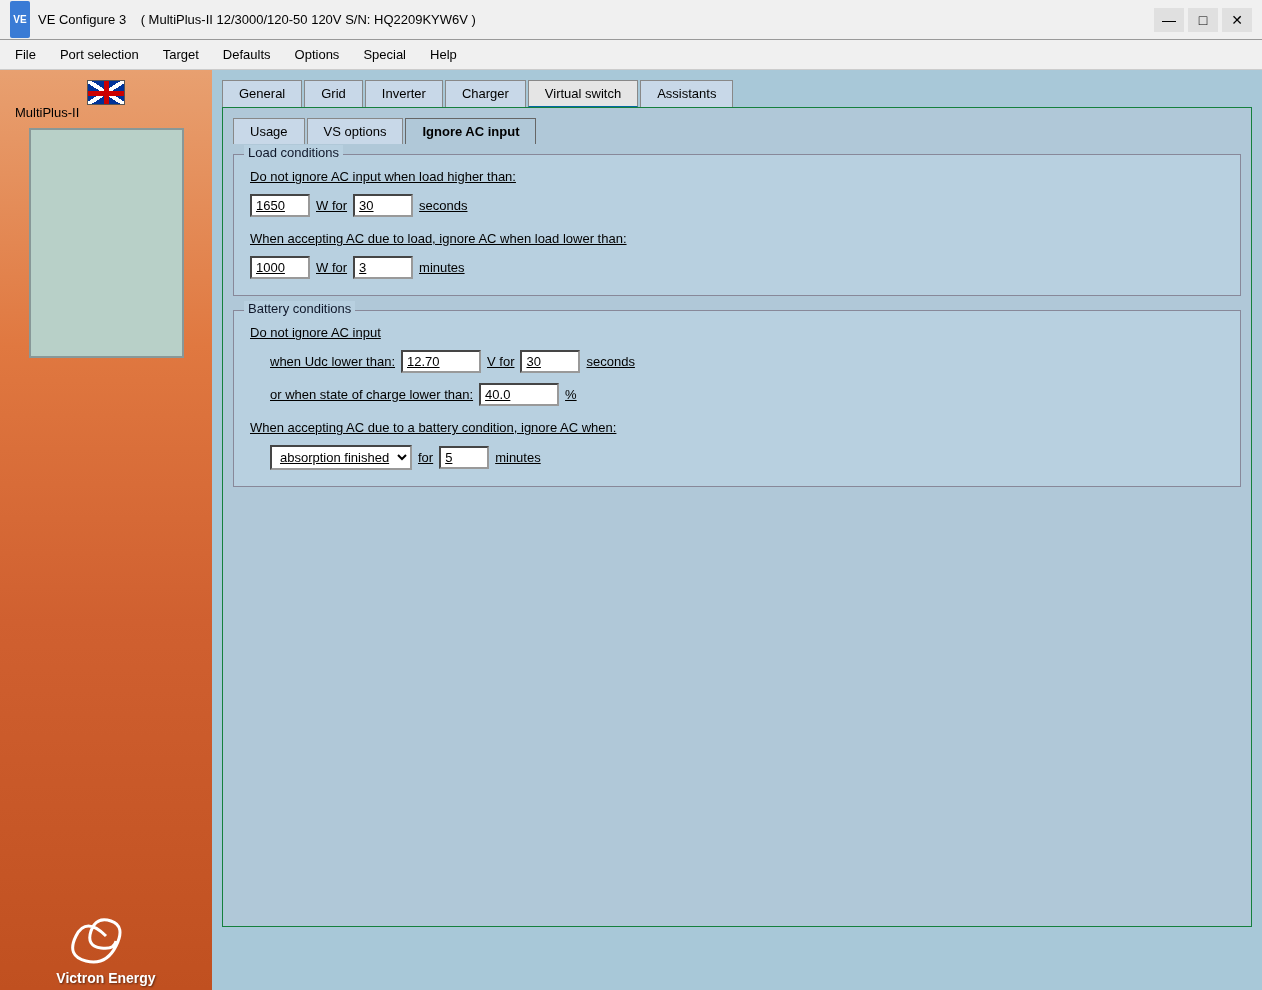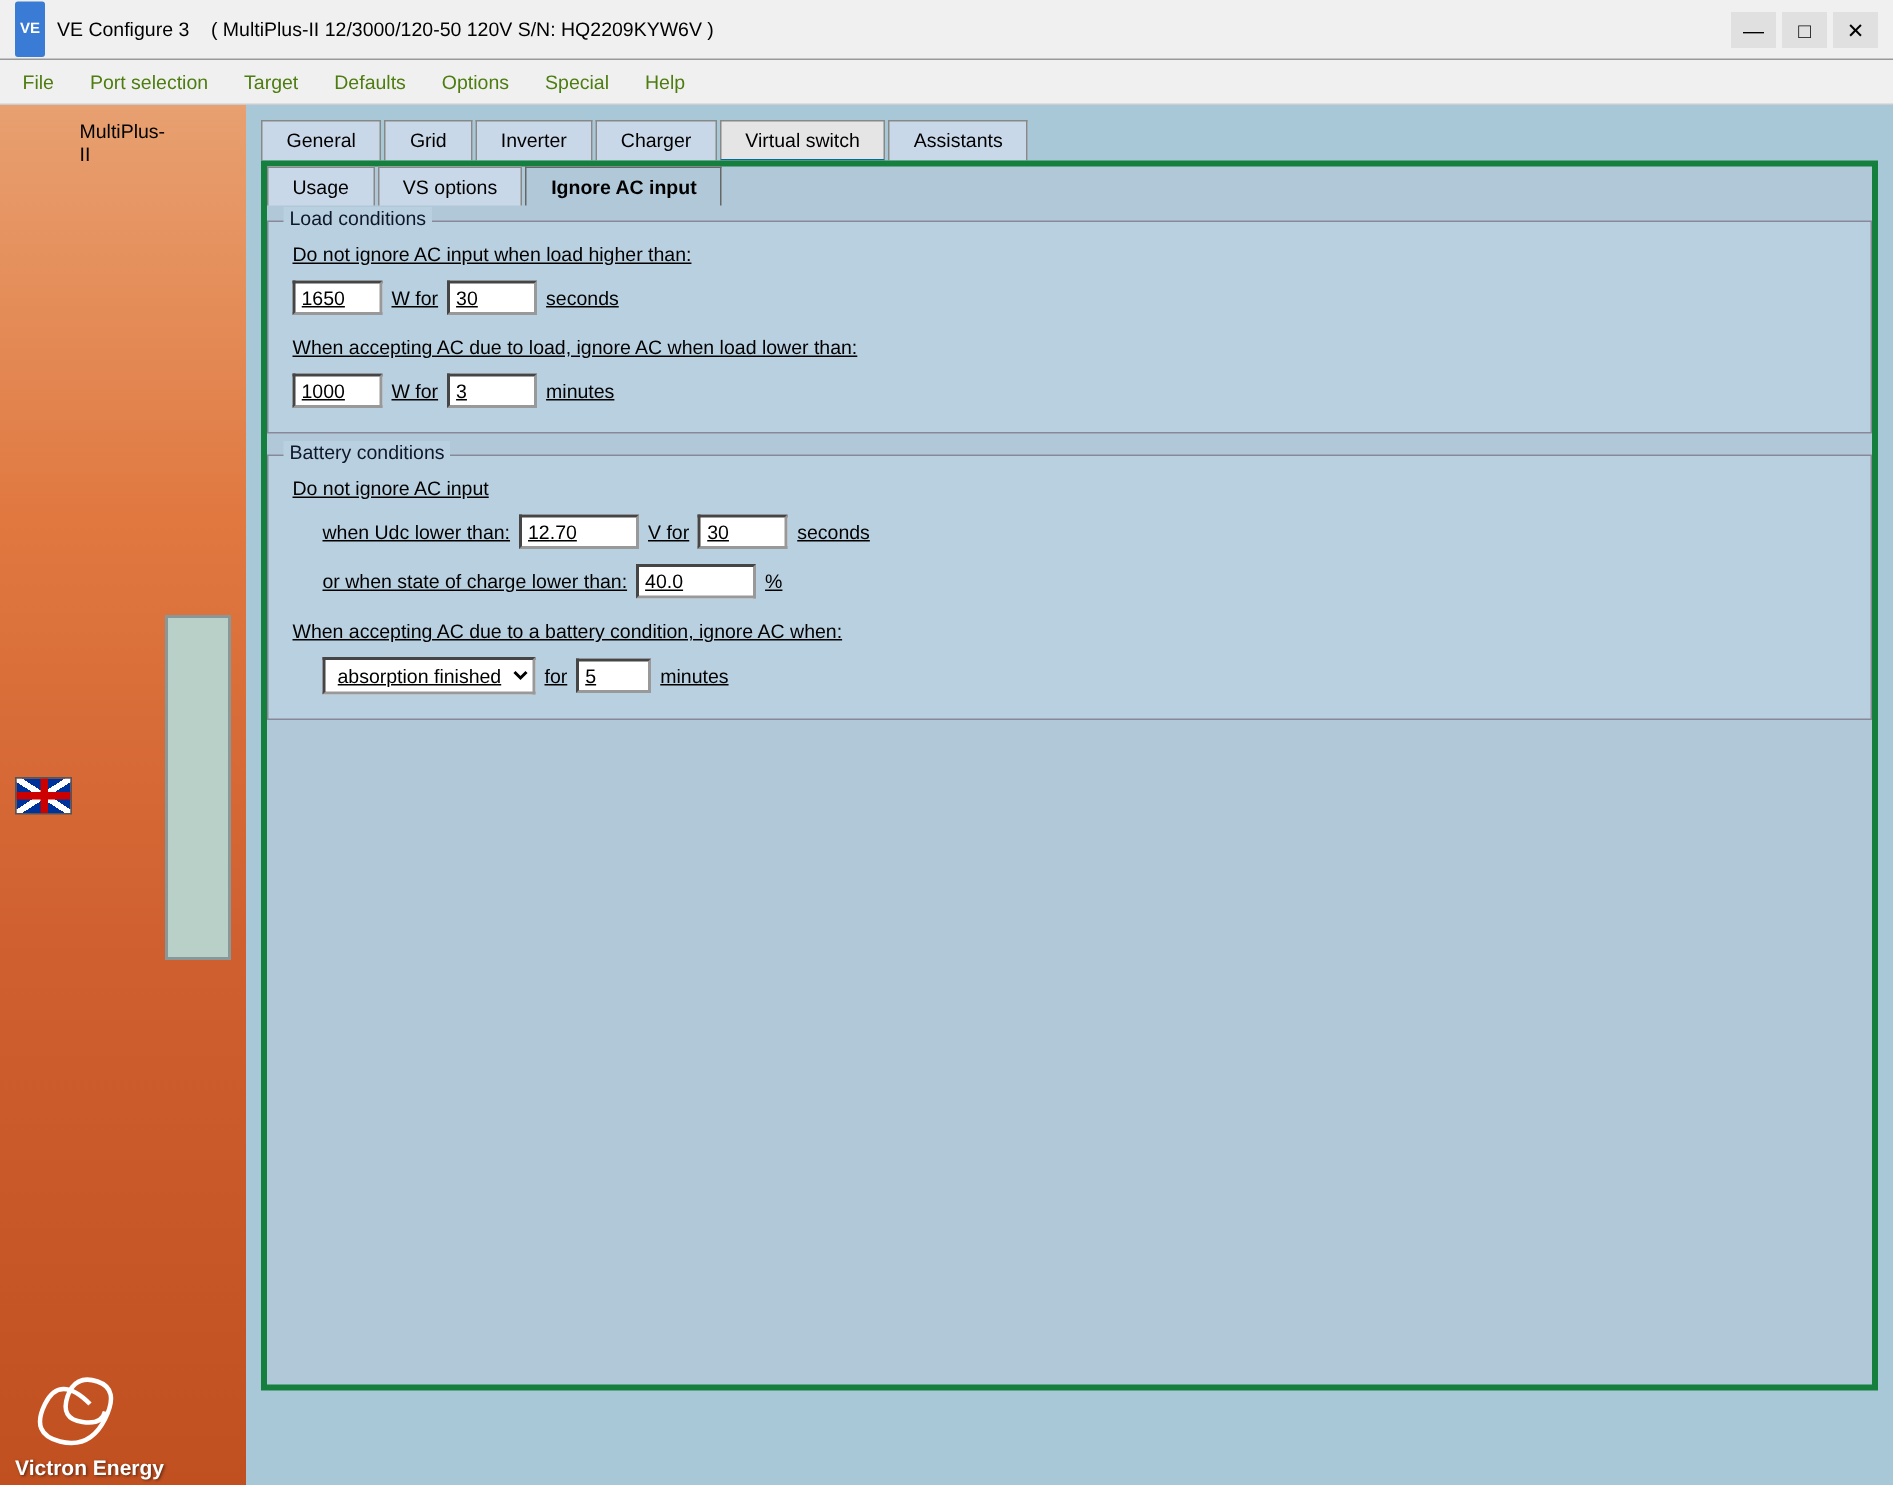--- a/index.html
+++ b/index.html
@@ -67,39 +67,40 @@
       display: flex;
       align-items: center;
       padding: 0 4px;
       border-bottom: 1px solid #ccc;
       gap: 2px;
     }
     .menu-item {
       padding: 3px 10px;
       cursor: pointer;
       font-size: 13px;
-      color: #4d7c0f;
+      color: #000000;
       border: 1px solid transparent;
     }
 
     
     .main-content {
       display: flex;
       height: calc(990px - 70px);
     }
 
     
     .sidebar {
-      width: 164px;
+      width: 212px;
       background: linear-gradient(180deg, #e8a070 0%, #e07840 30%, #d06030 60%, #c05020 100%);
       display: flex;
-      flex-direction: row;
+      flex-direction: column;
       align-items: center;
       padding: 10px;
       position: relative;
+      text-align: center;
     }
     .sidebar-device-label {
       color: #000;
       font-size: 13px;
       font-weight: normal;
       margin-bottom: 8px;
       align-self: flex-start;
       margin-left: 5px;
     }
     .sidebar-device-box {
@@ -173,21 +174,22 @@
       background: #e5e5e5;
       border-bottom: 1px solid #0369a1;
       font-weight: normal;
       position: relative;
       z-index: 2;
     }
 
     
     .content-panel {
       background: #b0c8d8;
-      border: 4px solid #15803d;
+      border: 1px solid #15803d;
+      padding: 10px;
       position: relative;
       z-index: 1;
       min-height: 820px;
     }
 
     
     .tab-bar-sub {
       display: flex;
       gap: 2px;
       margin-bottom: 10px;

